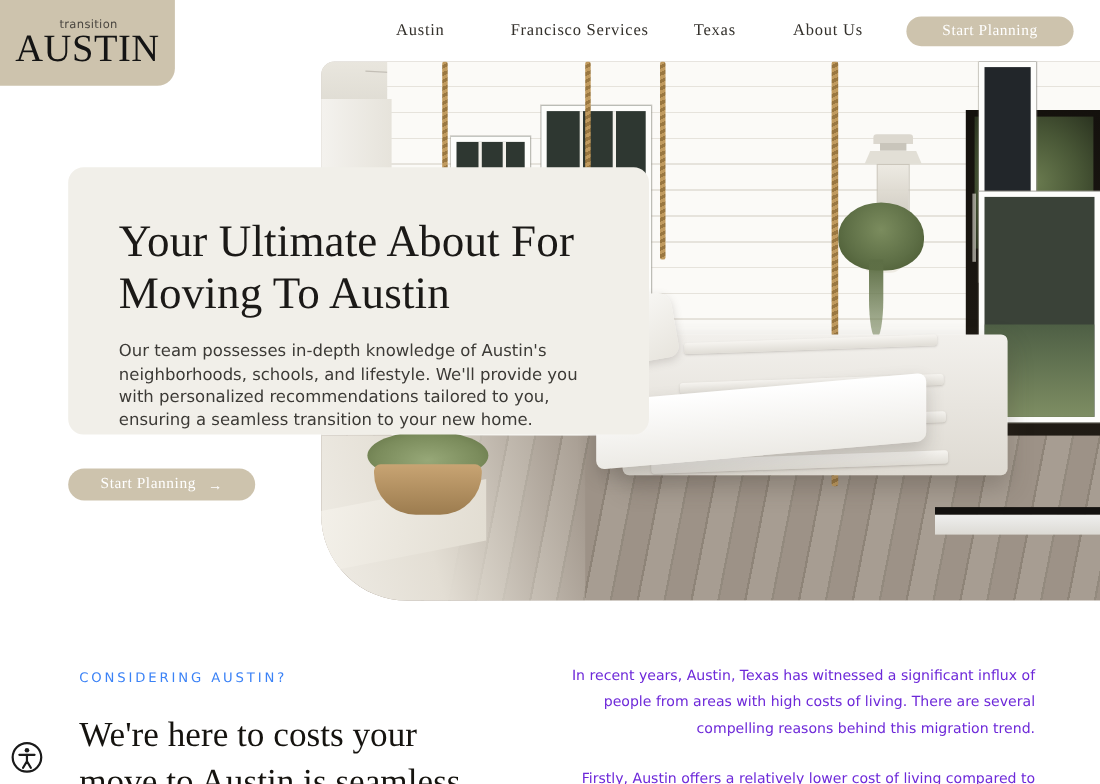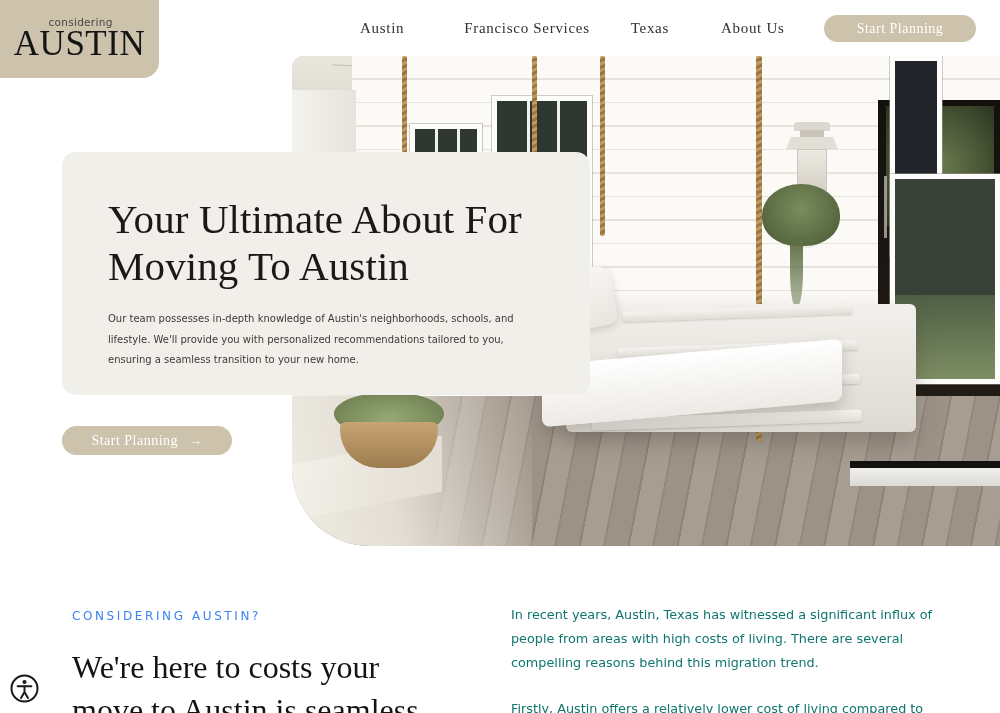--- a/index.html
+++ b/index.html
@@ -197,21 +197,21 @@
     padding:44px 42px 0 46px;
   }
   .hero-title {
     font-family:"Liberation Serif", serif;
     font-size:41px; line-height:47px; color:#1b1917;
     letter-spacing:0.1px; font-weight:400;
   }
   .hero-sub {
     margin-top:19px;
     font-family:"DejaVu Sans", sans-serif;
-    font-size:10px; line-height:20.5px; color:#3c3a36;
+    font-size:15px; line-height:20.5px; color:#3c3a36;
     max-width:430px;
   }
   .hero-cta {
     position:absolute; left:62px; top:426px; z-index:14;
     width:170px; height:29px; border:none; border-radius:15px;
     background:#cdc3ad; color:#fff; cursor:pointer;
     display:flex; align-items:center; justify-content:center; gap:11px;
     font-family:"Liberation Serif", serif; font-size:14px; letter-spacing:0.5px;
   }
   .arrow { font-size:13px; line-height:1; }
@@ -224,39 +224,39 @@
     font-size:12px; letter-spacing:2.6px; color:#3b82f6; text-transform:uppercase;
   }
   .lower-title {
     margin-top:23px;
     font-family:"Liberation Serif", serif;
     font-size:32px; line-height:43px; color:#15130f; font-weight:400;
   }
   .col-right { position:absolute; left:511px; top:43px; width:430px; }
   .para {
     font-family:"DejaVu Sans", sans-serif;
-    font-size:12.8px; line-height:24px; color:#0f766e;
+    font-size:12.8px; line-height:24px; color:#6d28d9;text-align:right;
   }
   .para + .para { margin-top:22px; }
 
   
   .a11y {
     position:absolute; left:9px; top:673px; width:31px; height:31px;
     z-index:40; cursor:pointer; background:none; border:none; padding:0;
   }
 </style>
 </head>
 <body>
 
 <div class="page">
 
   <div class="header">
 
     <div class="logo-block">
-      <div class="logo-considering">considering</div>
+      <div class="logo-considering">transition</div>
       <div class="logo-austin">AUSTIN</div>
     </div>
 
     <div class="nav">
       <a class="nav-item">Austin</a>
       <span class="nav-gap-1"></span>
       <a class="nav-item">Francisco Services</a>
       <span class="nav-gap-2"></span>
       <a class="nav-item">Texas</a>
       <span class="nav-gap-3"></span>

